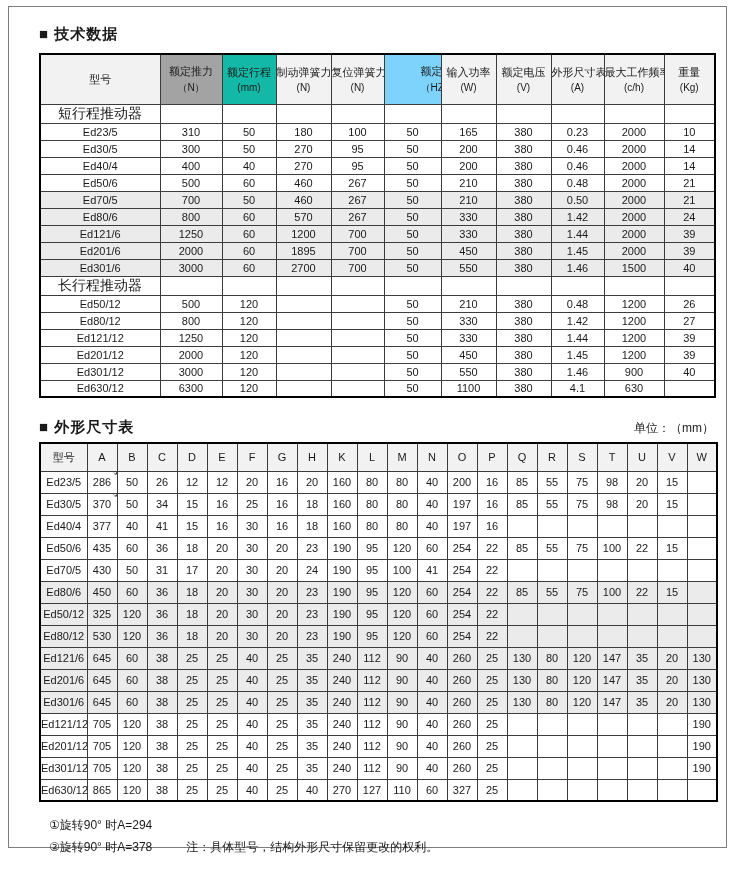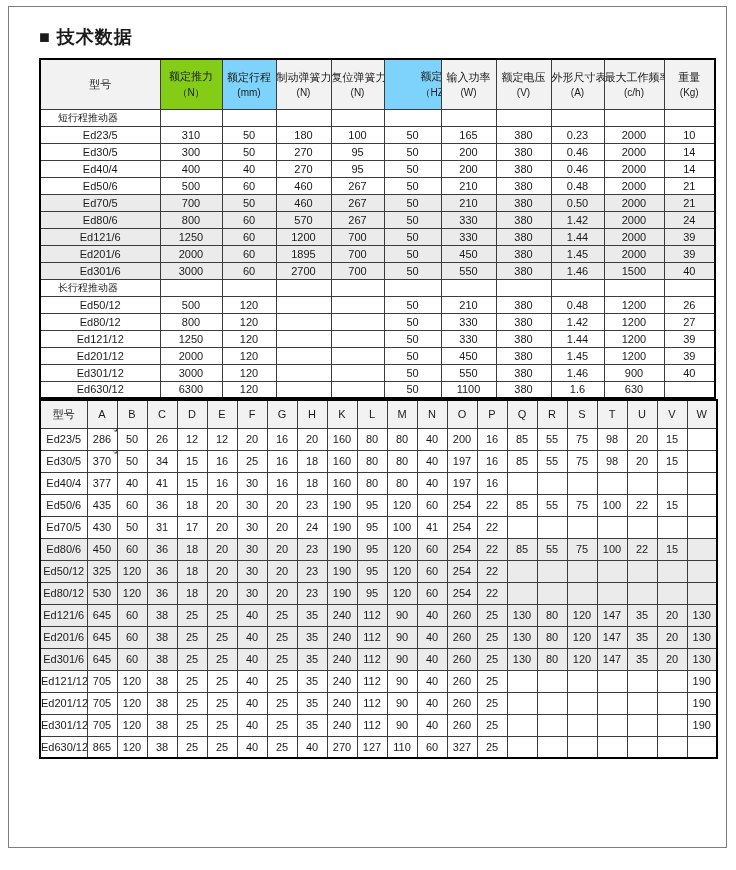--- a/index.html
+++ b/index.html
@@ -7,31 +7,31 @@
   body {
     width:736px; height:870px; background:#fff; position:relative;
     font-family:"Liberation Sans","DejaVu Sans",sans-serif; color:#1a1a1a;
   }
   .page {
     position:absolute; left:8px; top:6px; width:719px; height:842px;
     border:1px solid #7d7d7d; background:#fff;
   }
   .content { padding:12px 0 0 30px; }
 
-  h2.sec-title { font-size:18px; font-weight:bold; margin:6px 0 9px 0; letter-spacing:1px; }
+  h2.sec-title { font-size:15px; font-weight:bold; margin:6px 0 9px 0; letter-spacing:1px; }
 
   table { border-collapse:collapse; table-layout:fixed; border:2px solid #000; }
   th, td { border:1px solid #3c3c3c; overflow:hidden; white-space:nowrap; }
 
   
   .t1 { width:675px; }
   .t1 th { height:50px; font-weight:normal; font-size:11px; text-align:center; vertical-align:middle; padding:0; }
   .t1 .hl2 { font-size:10px; margin-top:2px; }
   .t1 td { height:17px; font-size:11px; text-align:center; padding:0; }
-  .t1 td.sect { text-align:left; padding-left:17px; font-size:10px; }
+  .t1 td.sect { text-align:left; padding-left:17px; font-size:14px; }
 
   
   .dim-head { display:flex; justify-content:space-between; align-items:flex-end;
               width:677px; margin-top:20px; margin-bottom:5px; }
   .dim-head h2 { margin:0; }
   .unit { font-size:12px; padding-right:2px; }
 
   
   .t2 { width:677px; }
   .t2 th { height:28px; font-weight:normal; font-size:11px; text-align:center; padding:0; }
@@ -66,25 +66,25 @@
           <col style="width: 55px;">
           <col style="width: 53px;">
           <col style="width: 60px;">
           <col style="width: 51px;">
         </colgroup>
       <thead>
           <tr>
             <th style="background: rgb(242, 242, 242);">
               <div class="hl1">型号</div>
             </th>
-            <th style="background: #84cc16;">
+            <th style="background: #a3a3a3;">
               <div class="hl1">额定推力</div>
               <div class="hl2">（N）</div>
             </th>
-            <th style="background: #7dd3fc; text-align: center;">
+            <th style="background: #14b8a6; text-align: center;">
               <div class="hl1">额定行程</div>
               <div class="hl2">(mm)</div>
             </th>
             <th style="background: rgb(242, 242, 242);">
               <div class="hl1">制动弹簧力</div>
               <div class="hl2">(N)</div>
             </th>
             <th style="background: rgb(242, 242, 242);">
               <div class="hl1">复位弹簧力</div>
               <div class="hl2">(N)</div>
@@ -326,27 +326,31 @@
           </tr>
           <tr>
             <td class="model">Ed630/12</td>
             <td>6300</td>
             <td>120</td>
             <td></td>
             <td></td>
             <td>50</td>
             <td>1100</td>
             <td>380</td>
-            <td>1.6</td>
+            <td>4.1</td>
             <td>630</td>
             <td></td>
           </tr>
         </tbody>
     </table>
 
+    <div class="dim-head">
+      <h2 class="sec-title">■ 外形尺寸表</h2>
+      <span class="unit">单位：（mm）</span>
+    </div>
 
     <table class="t2">
       <colgroup>
           <col style="width: 47px;">
           <col style="width: 30px;">
           <col style="width: 30px;">
           <col style="width: 30px;">
           <col style="width: 30px;">
           <col style="width: 30px;">
           <col style="width: 30px;">
@@ -749,15 +753,22 @@
             <td></td>
             <td></td>
             <td></td>
             <td></td>
             <td></td>
             <td></td>
           </tr>
         </tbody>
     </table>
 
+    <div class="notes">
+      <div class="fn">①旋转90°  时A=294</div>
+      <div class="fn fn2row">
+        <span>②旋转90°  时A=378</span>
+        <span class="note-text">注：具体型号，结构外形尺寸保留更改的权利。</span>
+      </div>
+    </div>
 
   </div>
 </div>
 
 </body></html>

